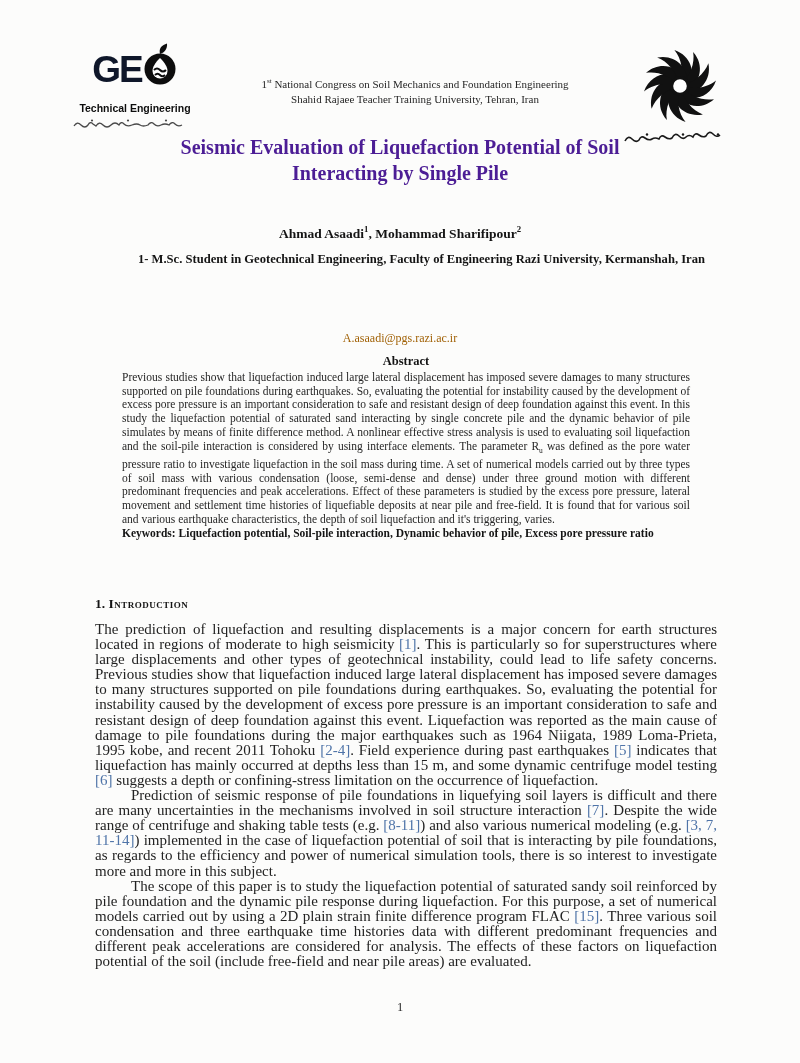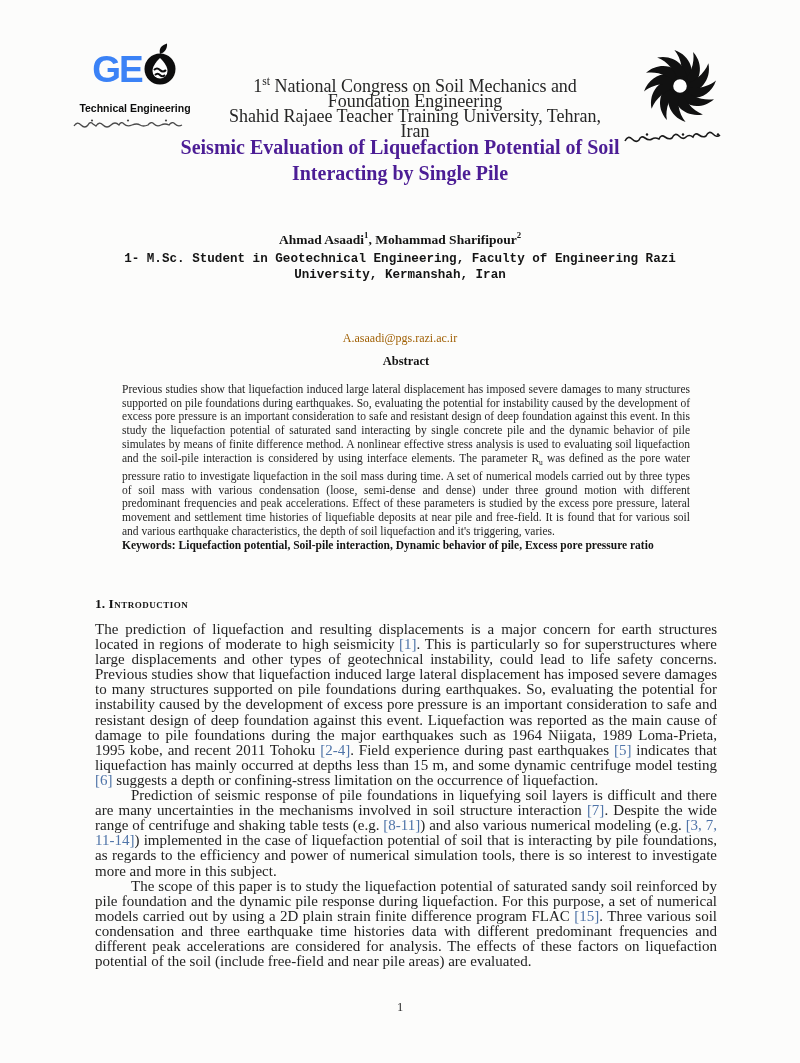--- a/index.html
+++ b/index.html
@@ -16,67 +16,66 @@
 
   
   .header {
     position:absolute; top:44px; left:55px; width:690px;
     display:flex; justify-content:space-between; align-items:flex-start;
   }
   .geo-logo { width:160px; text-align:center; }
   .geo-word { display:flex; align-items:flex-end; justify-content:center; height:46px; }
   .geo-ge {
     font-family:"Liberation Sans", sans-serif; font-weight:bold;
-    font-size:37px; letter-spacing:-2px; color:#3b82f6; line-height:40px;
+    font-size:37px; letter-spacing:-2px; color:#0f172a; line-height:40px;
   }
   .geo-sub {
     font-family:"Liberation Sans", sans-serif; font-weight:bold;
     font-size:10.5px; color:#0d0d0d; margin-top:12px; letter-spacing:0px;
   }
   .geo-script { margin-top:3px; }
 
   .conf-block {
     flex:1; text-align:center; padding-top:30px;
-    font-size:18px; line-height:15px; color:#262626;
+    font-size:11px; line-height:15px; color:#262626;
   }
   .conf-block sup { font-size:0.65em; }
 
   .seal-block { width:130px; text-align:center; padding-top:2px; }
   .seal-caption { margin-top:1px; }
 
   
   .paper-title {
     position:absolute; top:134px; left:150px; width:500px;
     text-align:center; font-weight:bold; font-size:20px; line-height:26px;
     color:#4c1d95;
   }
   .authors {
-    position:absolute; top:230px; left:100px; width:600px;
+    position:absolute; top:224px; left:100px; width:600px;
     text-align:center; font-weight:bold; font-size:13.5px; color:#141414;
   }
   .authors sup { font-size:0.65em; }
   .affiliations {
     position:absolute; top:252px; left:95px; width:610px;
-    text-align:center; font-weight:bold; font-size:12.6px; line-height:15.5px;
+    text-align:right; font-weight:bold; font-size:12.6px; line-height:15.5px;
     color:#141414;
-    font-family:Liberation Mono, monospace;
   }
   .affiliation { margin-bottom:5px; }
   .email {
     position:absolute; top:331px; left:100px; width:600px;
     text-align:center; font-size:12px; color:#a16207;
   }
 
   
   .abstract {
     position:absolute; top:355px; left:122px; width:568px;
     font-size:11.5px; line-height:13.8px; text-align:justify; color:#262626;
   }
   .abstract-heading {
-    text-align:center; font-weight:bold; font-size:12.5px; margin-bottom:14px;
+    text-align:center; font-weight:bold; font-size:12.5px; margin-bottom:2px;
     color:#141414;
   }
   .keywords { font-weight:bold; color:#141414; }
 
   
   .section-heading {
     position:absolute; top:596px; left:95px;
     font-weight:bold; font-size:13.5px; color:#141414;
   }
   .section-heading .sc { font-variant:small-caps; letter-spacing:0.5px; }

